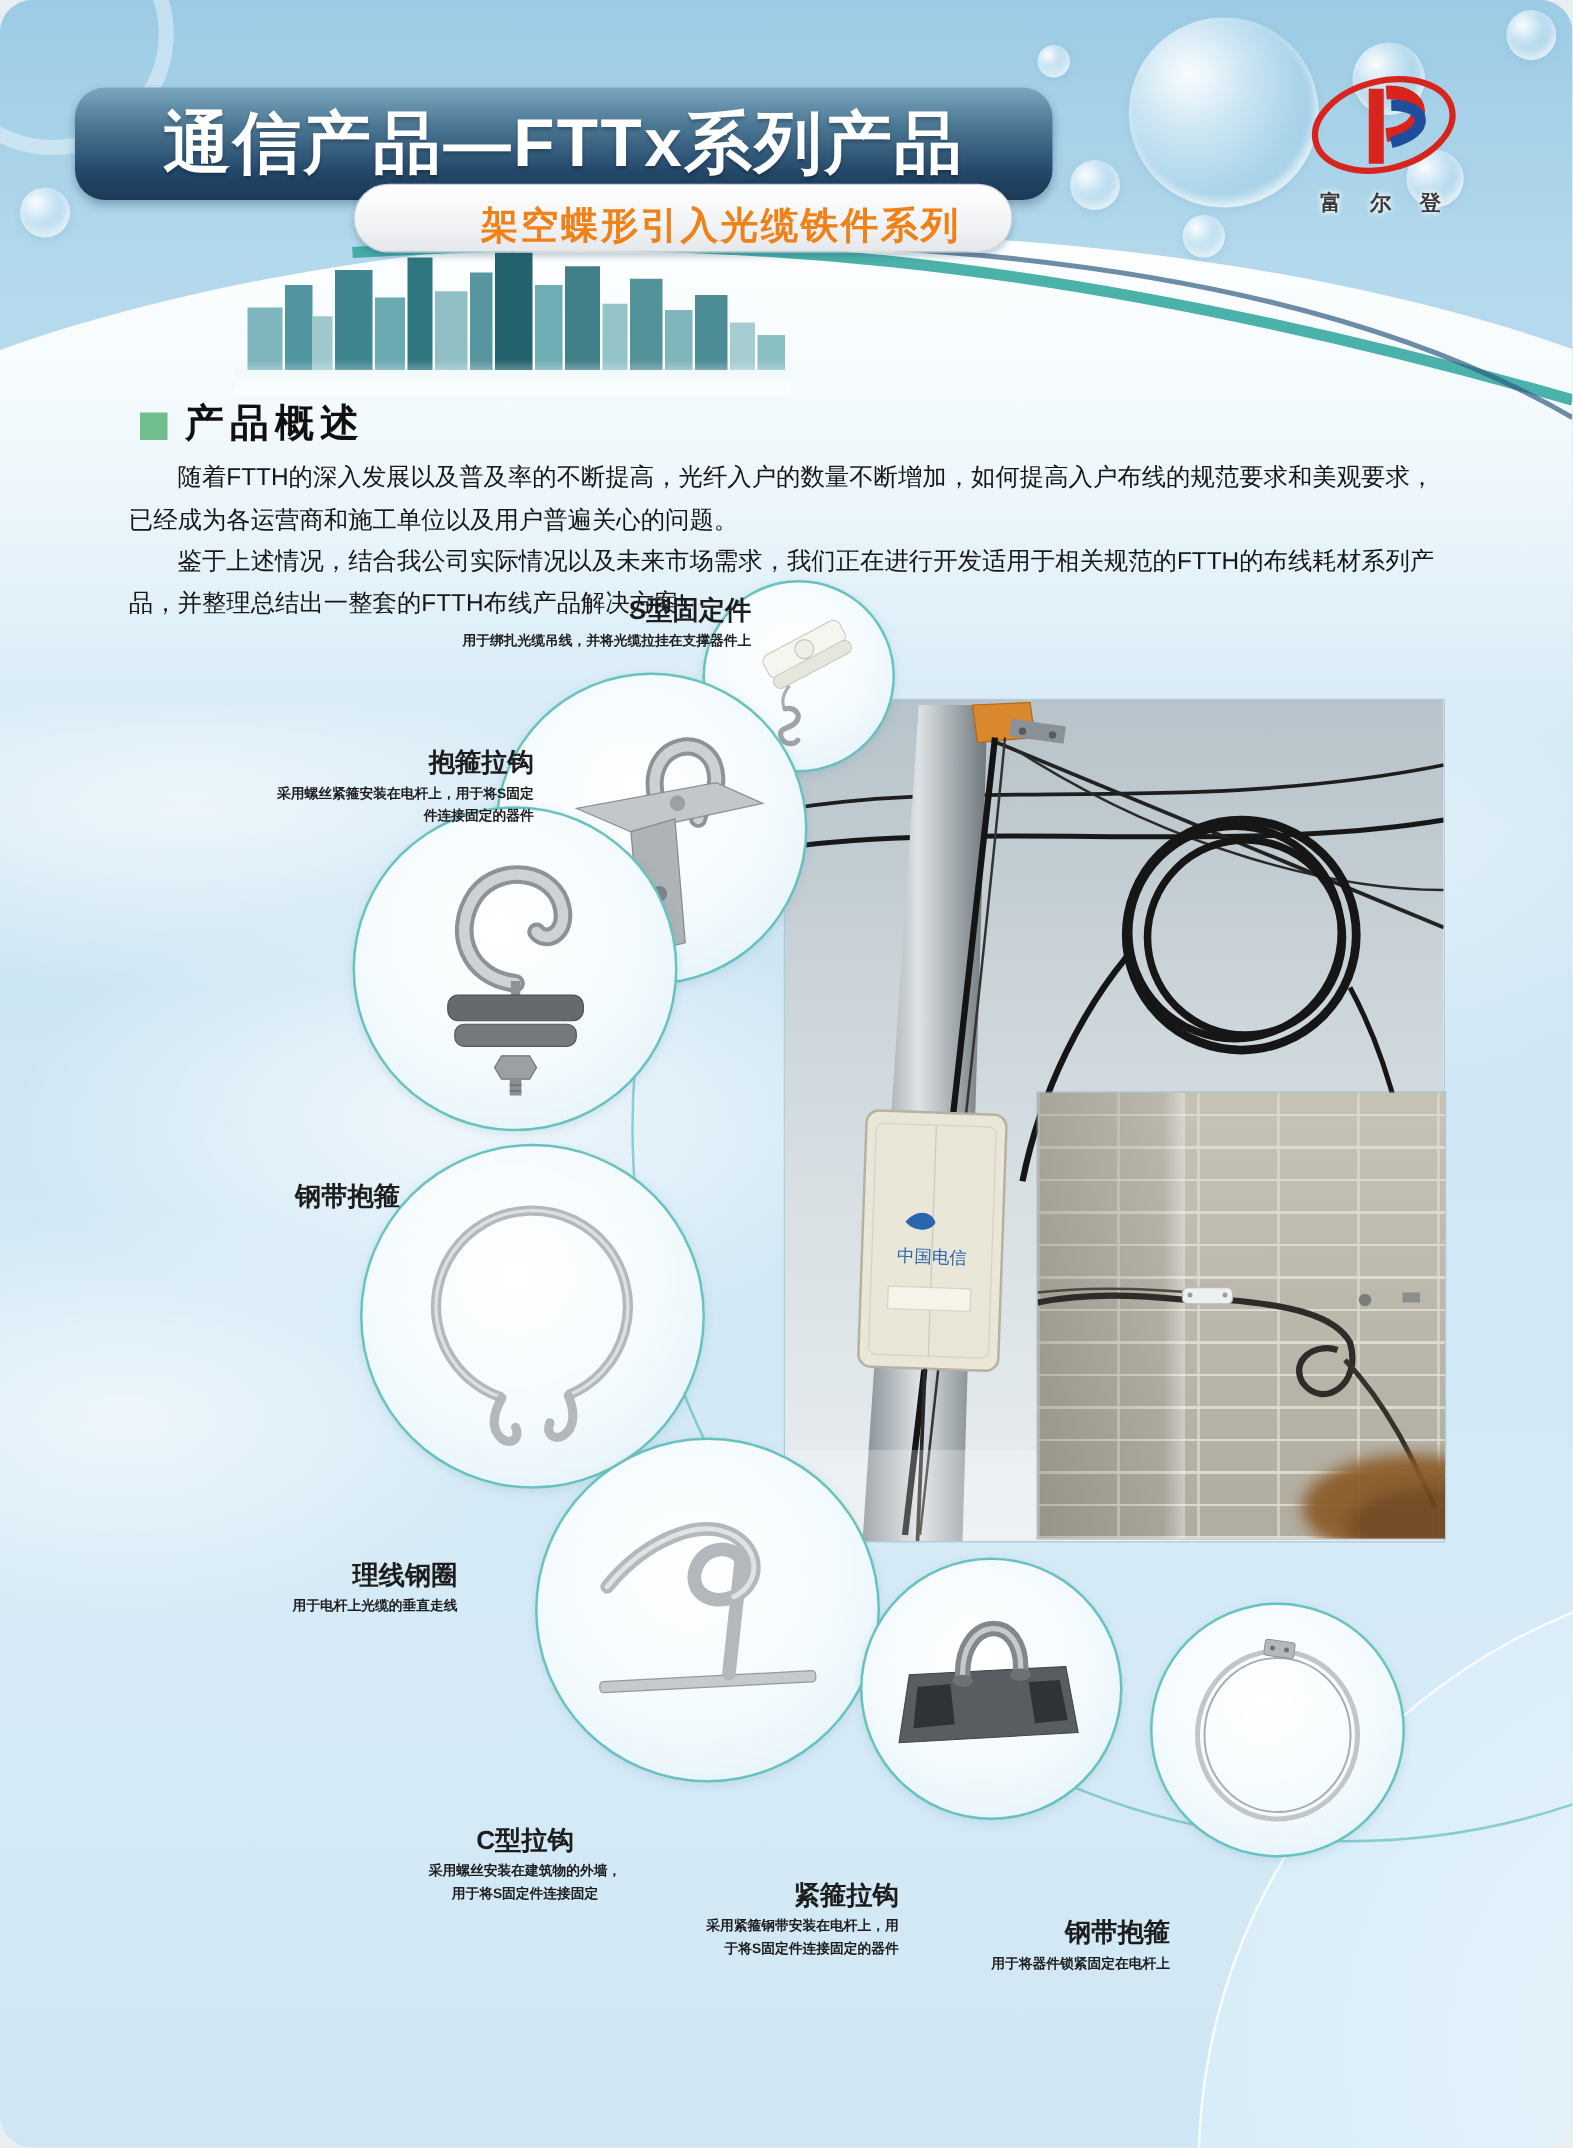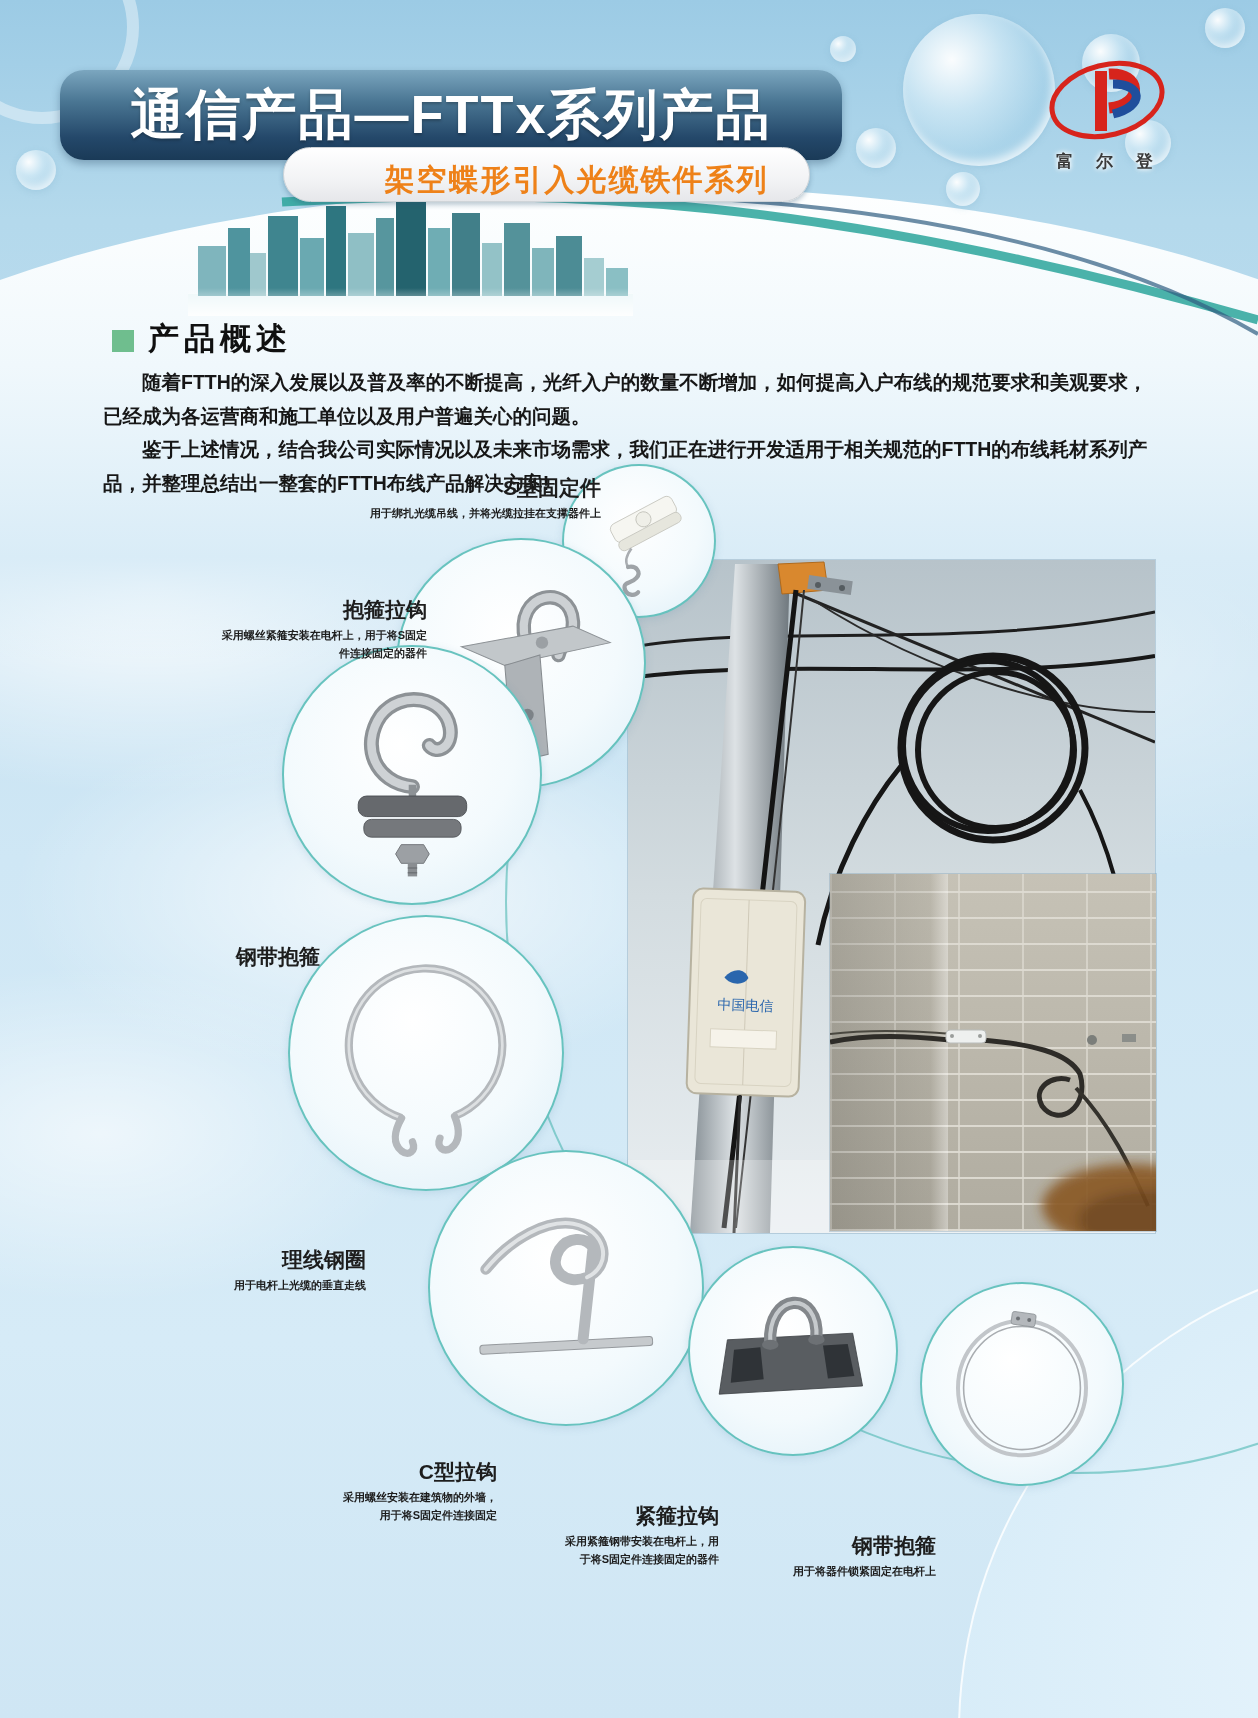--- a/index.html
+++ b/index.html
@@ -5,20 +5,21 @@
   html,body{margin:0;padding:0;background:#e8eef2;}
   #page{
     position:relative; width:1258px; height:1718px; overflow:hidden;
     font-family:"Liberation Sans","DejaVu Sans",sans-serif;
     background:
       radial-gradient(ellipse 620px 300px at 12% 34%, rgba(255,255,255,0.95), rgba(255,255,255,0) 70%),
       radial-gradient(ellipse 520px 260px at 30% 52%, rgba(255,255,255,0.7), rgba(255,255,255,0) 70%),
       radial-gradient(ellipse 700px 320px at 82% 38%, rgba(255,255,255,0.5), rgba(255,255,255,0) 70%),
       radial-gradient(ellipse 460px 240px at 8% 66%, rgba(255,255,255,0.6), rgba(255,255,255,0) 70%),
       linear-gradient(180deg,#a9d2e8 0%,#c2dff0 22%,#cfe7f5 50%,#d6ebf7 78%,#cfe6f4 100%);
+    border-radius: 26px;
   }
   .abs{position:absolute;}
   
   .top-blue{left:0;top:0;width:1258px;height:400px;z-index:1;
     background:linear-gradient(180deg,#9ccbe5 0%,#b4d9ec 55%,rgba(207,230,244,0) 100%);}
   .sweep{left:-260px;top:186px;width:1780px;height:640px;border-radius:50%;z-index:3;
     background:linear-gradient(180deg,#feffff 0%,#f0f8fc 28%,#d9ecf7 58%,rgba(214,235,247,0) 74%);}
   .bubble{position:absolute;border-radius:50%;z-index:4;
     background:radial-gradient(circle at 32% 30%, rgba(255,255,255,0.95) 0%, rgba(226,243,251,0.55) 35%, rgba(168,212,234,0.25) 65%, rgba(140,195,224,0.5) 100%);
     box-shadow:inset -3px -5px 8px rgba(255,255,255,0.7), 0 2px 6px rgba(120,170,200,0.25);}
@@ -41,21 +42,21 @@
   .pill-text{color:#ee8118;font-size:30px;font-weight:700;letter-spacing:2px;}
   .logo{left:1044px;top:58px;width:130px;z-index:13;text-align:center;}
   .logo-text{font-size:17px;font-weight:700;color:#3a3a3a;letter-spacing:9px;margin-top:2px;
     text-shadow:0 0 4px #ffffff,0 0 6px #ffffff;}
   .skyline{left:188px;top:198px;width:445px;height:118px;z-index:6;}
   
   .bullet{left:112px;top:330px;width:22px;height:22px;background:#6fbe8e;z-index:5;}
   .heading{left:148px;top:318px;z-index:5;font-family:"Liberation Serif","DejaVu Serif",serif;
     font-size:31px;font-weight:700;color:#101010;letter-spacing:5px;}
   .paras{left:103px;top:366px;width:1056px;z-index:5;color:#161616;
-    font-size:19.5px;line-height:1.72;font-weight:700;}
+    font-size:19.5px;line-height:1.72;font-weight:400;}
   .paras p{margin:0;text-indent:2em;}
   
   .pcircle{position:absolute;border-radius:50%;border:2px solid rgba(69,181,175,0.8);z-index:9;
     background:radial-gradient(circle at 45% 38%, #ffffff 0%, #f3fafd 55%, #ddeef7 100%);
     display:flex;align-items:center;justify-content:center;overflow:hidden;
     box-shadow:0 2px 8px rgba(90,140,170,0.18);}
   .pcircle svg{width:84%;height:84%;}
   .plabel{position:absolute;z-index:10;text-align:right;color:#1d1d1d;}
   .pname{font-size:21px;font-weight:700;margin-bottom:3px;}
   .pdesc{font-size:11px;font-weight:600;line-height:1.6;white-space:pre-line;}
@@ -308,21 +309,21 @@
     <div class="pdesc">采用螺丝紧箍安装在电杆上，用于将S固定
 件连接固定的器件</div>
   </div>
   <div class="plabel" style="right:938px;top:943px;">
     <div class="pname">钢带抱箍</div>
   </div>
   <div class="plabel" style="right:892px;top:1246px;">
     <div class="pname">理线钢圈</div>
     <div class="pdesc">用于电杆上光缆的垂直走线</div>
   </div>
-  <div class="plabel" style="right:761px;top:1458px;">
+  <div class="plabel" style="right:761px;top:1458px;text-align:center;">
     <div class="pname">C型拉钩</div>
     <div class="pdesc">采用螺丝安装在建筑物的外墙，
 用于将S固定件连接固定</div>
   </div>
   <div class="plabel" style="right:539px;top:1502px;">
     <div class="pname">紧箍拉钩</div>
     <div class="pdesc">采用紧箍钢带安装在电杆上，用
 于将S固定件连接固定的器件</div>
   </div>
   <div class="plabel" style="right:322px;top:1532px;">

